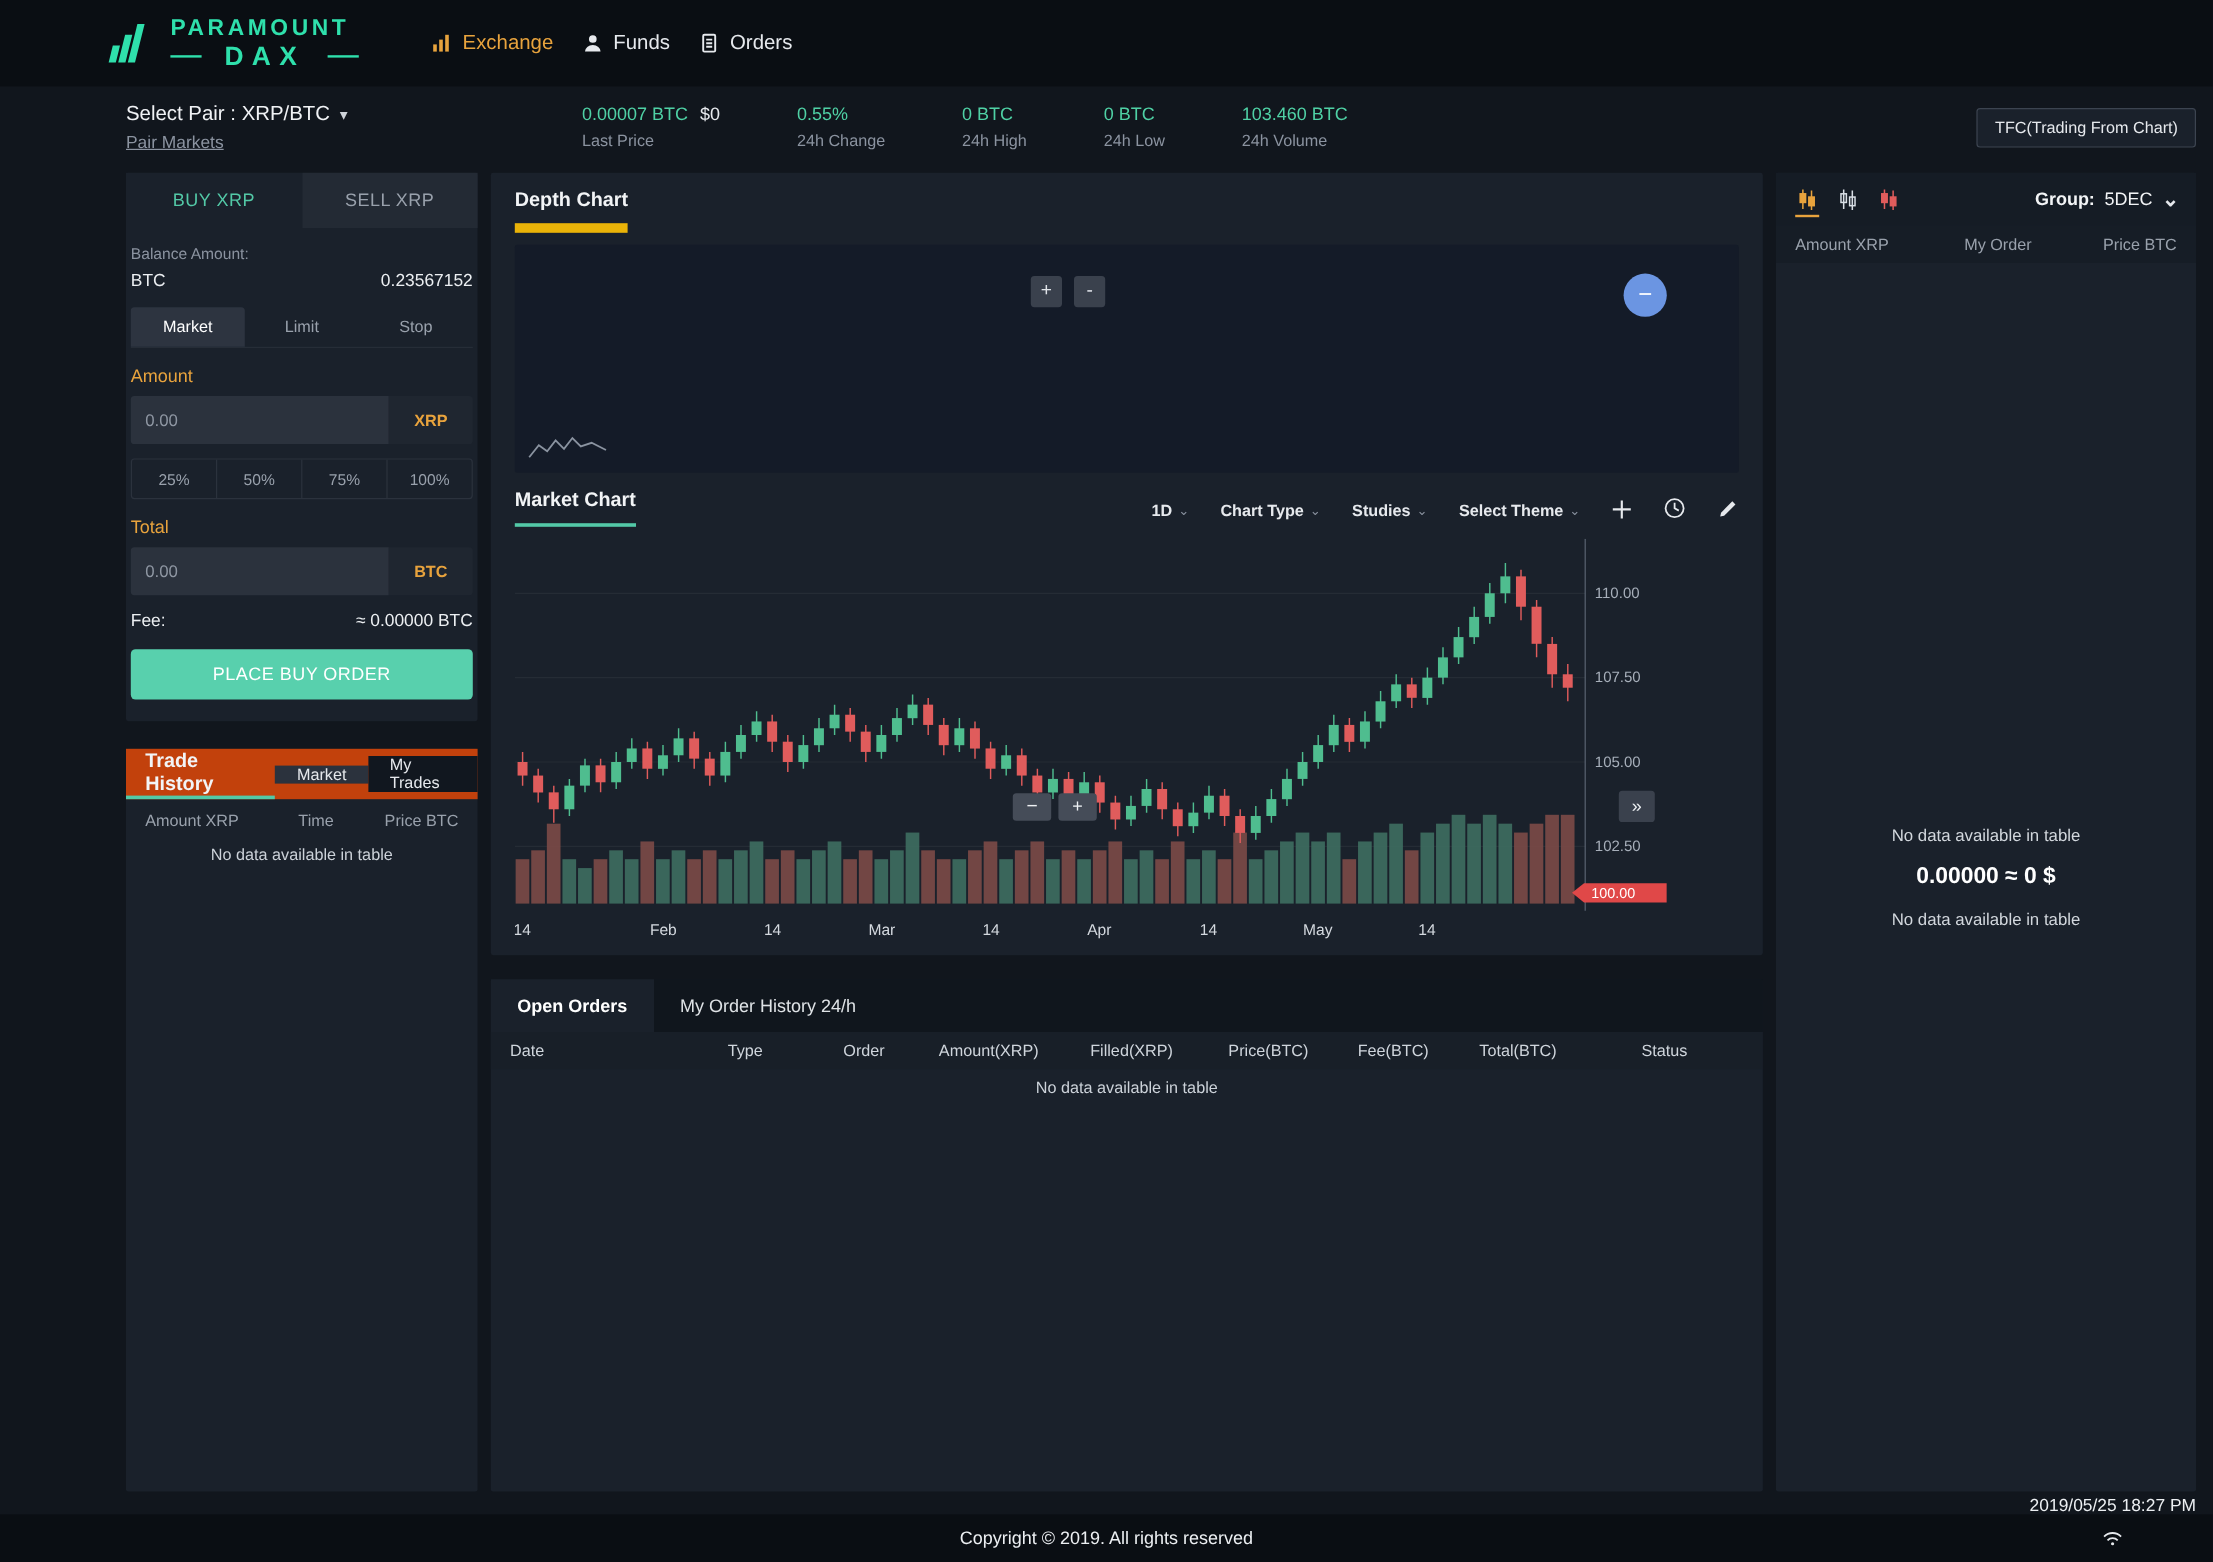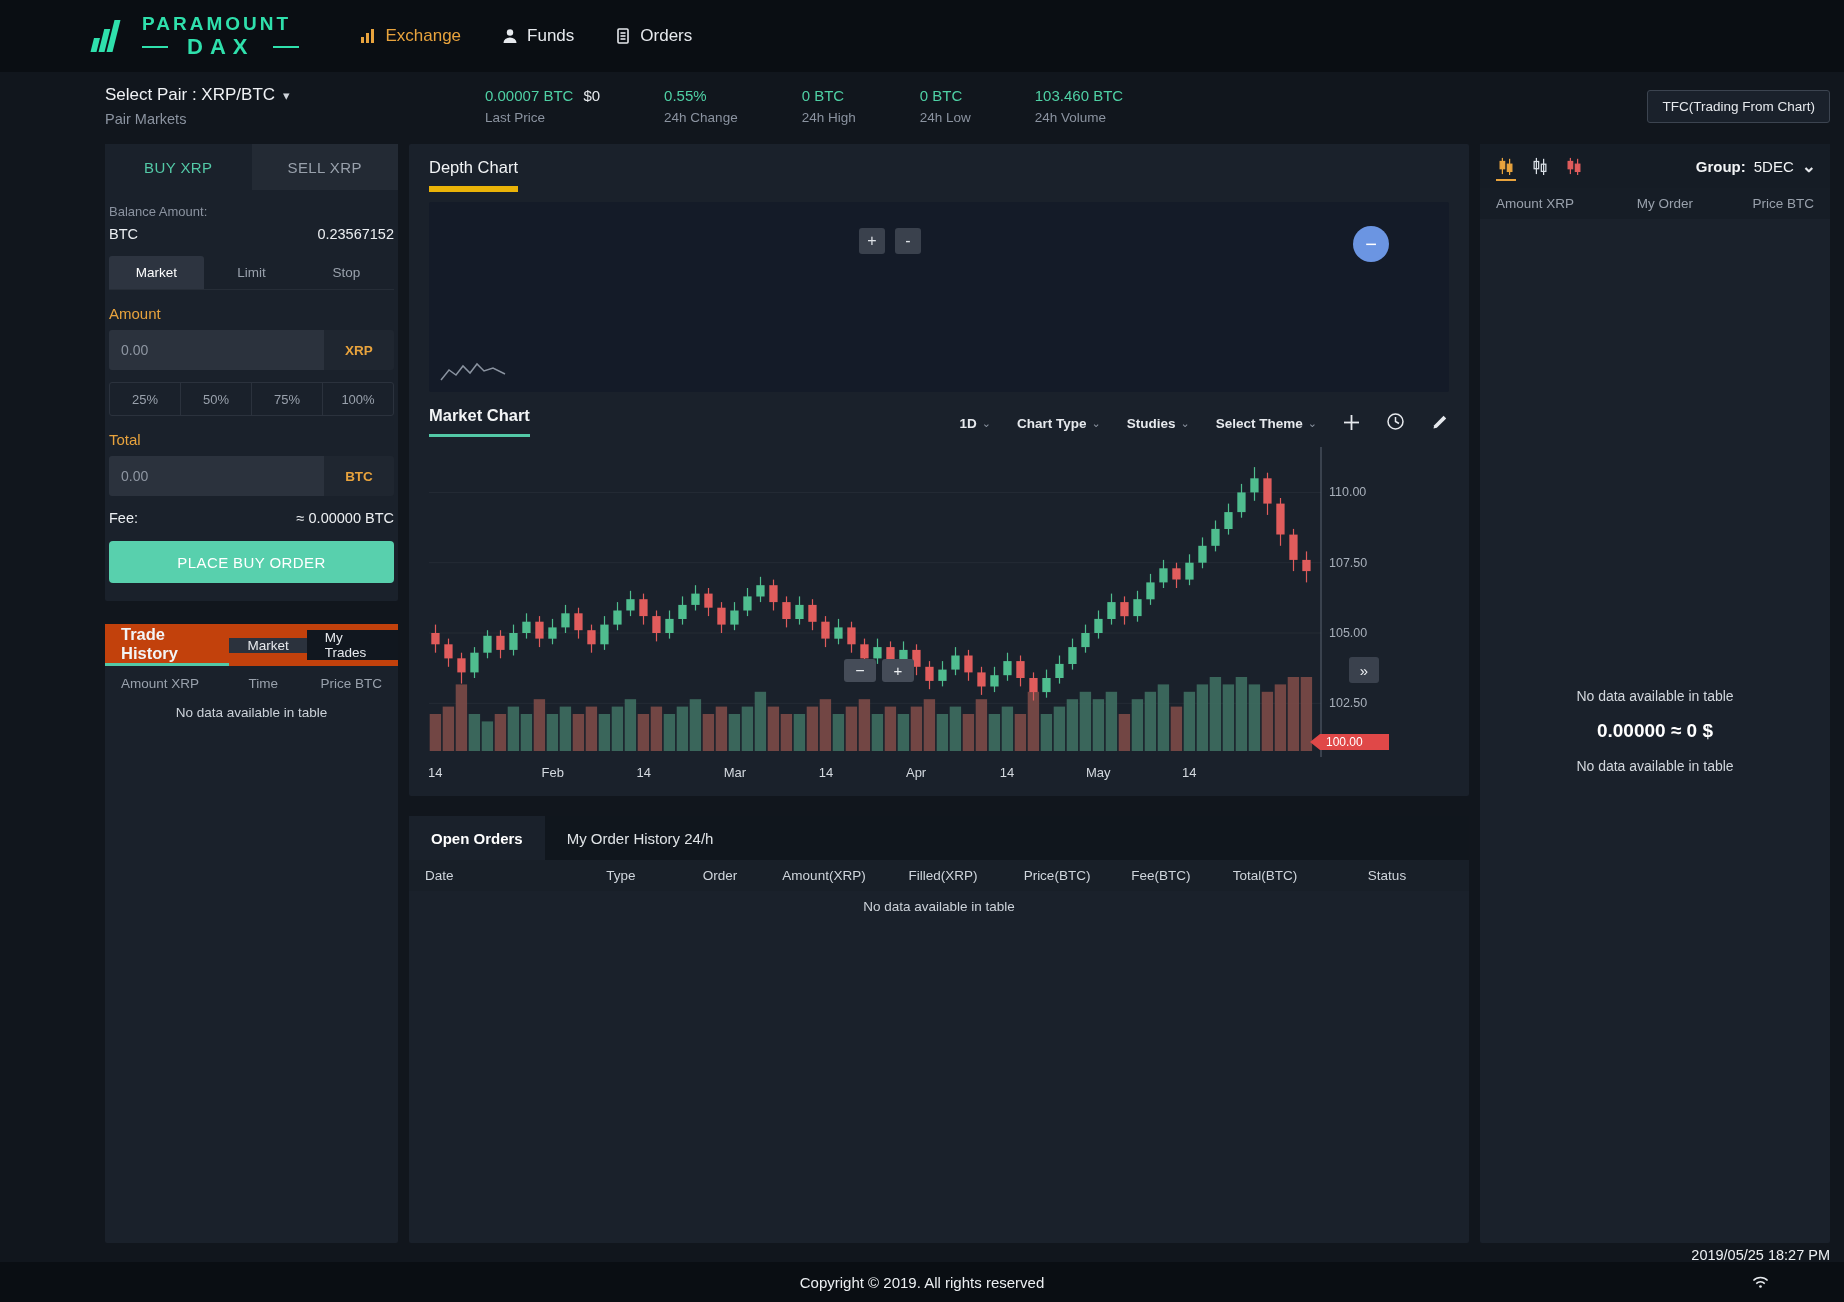--- a/index.html
+++ b/index.html
@@ -10,30 +10,30 @@
     overflow:hidden; position:relative;
   }
   
   .topbar { height:72px; background:#0a0e13; display:flex; align-items:center; padding-left:88px; gap:60px; }
   .brand { display:flex; align-items:center; gap:12px; cursor:pointer; }
   .brand-text { display:flex; flex-direction:column; line-height:1; }
   .brand-top { color:#2fe0ac; font-weight:bold; font-size:19px; letter-spacing:3px; }
   .brand-bottom { display:flex; align-items:center; gap:19px; margin-top:3px; }
   .brand-bottom .bar { width:26px; height:2px; background:#2fe0ac; }
   .brand-dax { color:#2fe0ac; font-weight:bold; font-size:22px; letter-spacing:7px; }
-  .nav { display:flex; gap:40px; align-items:center; }
+  .nav { display:flex; gap:24px; align-items:center; }
   .nav-item { display:flex; align-items:center; gap:8px; font-size:17px; cursor:pointer; color:#e6e9ed; }
   .nav-item.active { color:#e8a33d; }
   .nav-item svg { display:block; }
   
   .subheader { height:68px; display:flex; align-items:center; padding:0 14px 0 105px; }
   .pair-block { width:340px; }
   .pair-line { font-size:17px; color:#f0f2f5; display:flex; align-items:center; gap:8px; cursor:pointer; }
   .pair-caret { font-size:13px; color:#cfd4da; }
-  .pair-markets { font-size:14.5px; color:#8b93a0; margin-top:6px; cursor:pointer; }
+  .pair-markets { font-size:14.5px; color:#8b93a0; margin-top:6px; cursor:pointer;text-decoration:underline; }
   .stats { display:flex; gap:64px; margin-left:40px;align-items:center; }
   .stat-value { font-size:15px; color:#4fd1a5; }
   .stat-value .extra { color:#e6e9ed; margin-left:10px; }
   .stat-label { font-size:13.5px; color:#8b93a0; margin-top:6px; }
   .sub-spacer { flex:1; }
   .tfc-btn { border:1px solid #3c4450; background:#1a212b; color:#e6e9ed; font-size:13.5px;
              padding:8px 14px; border-radius:3px; cursor:pointer; font-family:inherit; }
   
   .main { display:flex; gap:11px; padding:4px 14px 0 105px; height:1103px; }
   .panel { background:#1a212b; border-radius:2px; }
@@ -74,21 +74,21 @@
   .strip-tab.lit { background:#2b323d; }
   .strip-tab.dim { background:#11171f; }
   .th-cols { display:flex; padding:10px 16px 6px; font-size:13.5px; color:#99a1ac; }
   .th-cols span:nth-child(1) { flex:1.3; text-align:left; }
   .th-cols span:nth-child(2) { flex:1; text-align:center; }
   .th-cols span:nth-child(3) { flex:1; text-align:right; }
   .empty-line { text-align:center; font-size:13.5px; color:#ccd2d9; padding-top:8px; }
   
   .charts-panel { height:652px; display:flex; flex-direction:column; }
   .chart-title-row { display:flex; align-items:center; padding:14px 20px 0; }
-  .chart-title { font-size:16.5px; font-weight:400; color:#f2f4f6; border-bottom:6px solid #eab308; padding-bottom:9px; }
+  .chart-title { font-size:16.5px; font-weight:700; color:#f2f4f6; border-bottom:8px solid #eab308; padding-bottom:9px; }
   .depth-area { margin:0 20px; height:190px; background:#141b28; position:relative; border-radius:2px; }
   .sq-btn { position:absolute; width:26px; height:26px; background:#3a414d; color:#dfe3e8; border:none; border-radius:3px;
             font-size:16px; line-height:26px; text-align:center; cursor:pointer; font-family:inherit; padding:0; }
   .blue-circle { position:absolute; right:60px; top:24px; width:36px; height:36px; border-radius:50%;
                  background:#6b95e2; color:#fff; border:none; font-size:20px; cursor:pointer; font-family:inherit; }
   .depth-spark { position:absolute; left:10px; bottom:4px; }
   .market-head { display:flex; align-items:center; padding:14px 20px 0; }
   .mk-title { font-size:16.5px; font-weight:600; color:#f2f4f6; border-bottom:3px solid #53c9a7; padding-bottom:9px; }
   .mk-controls { margin-left:auto; display:flex; align-items:flex-end; gap:26px; }
   .mk-dd { display:flex; align-items:center; gap:5px; font-size:13.5px; font-weight:600; color:#e6e9ed; cursor:pointer; }

